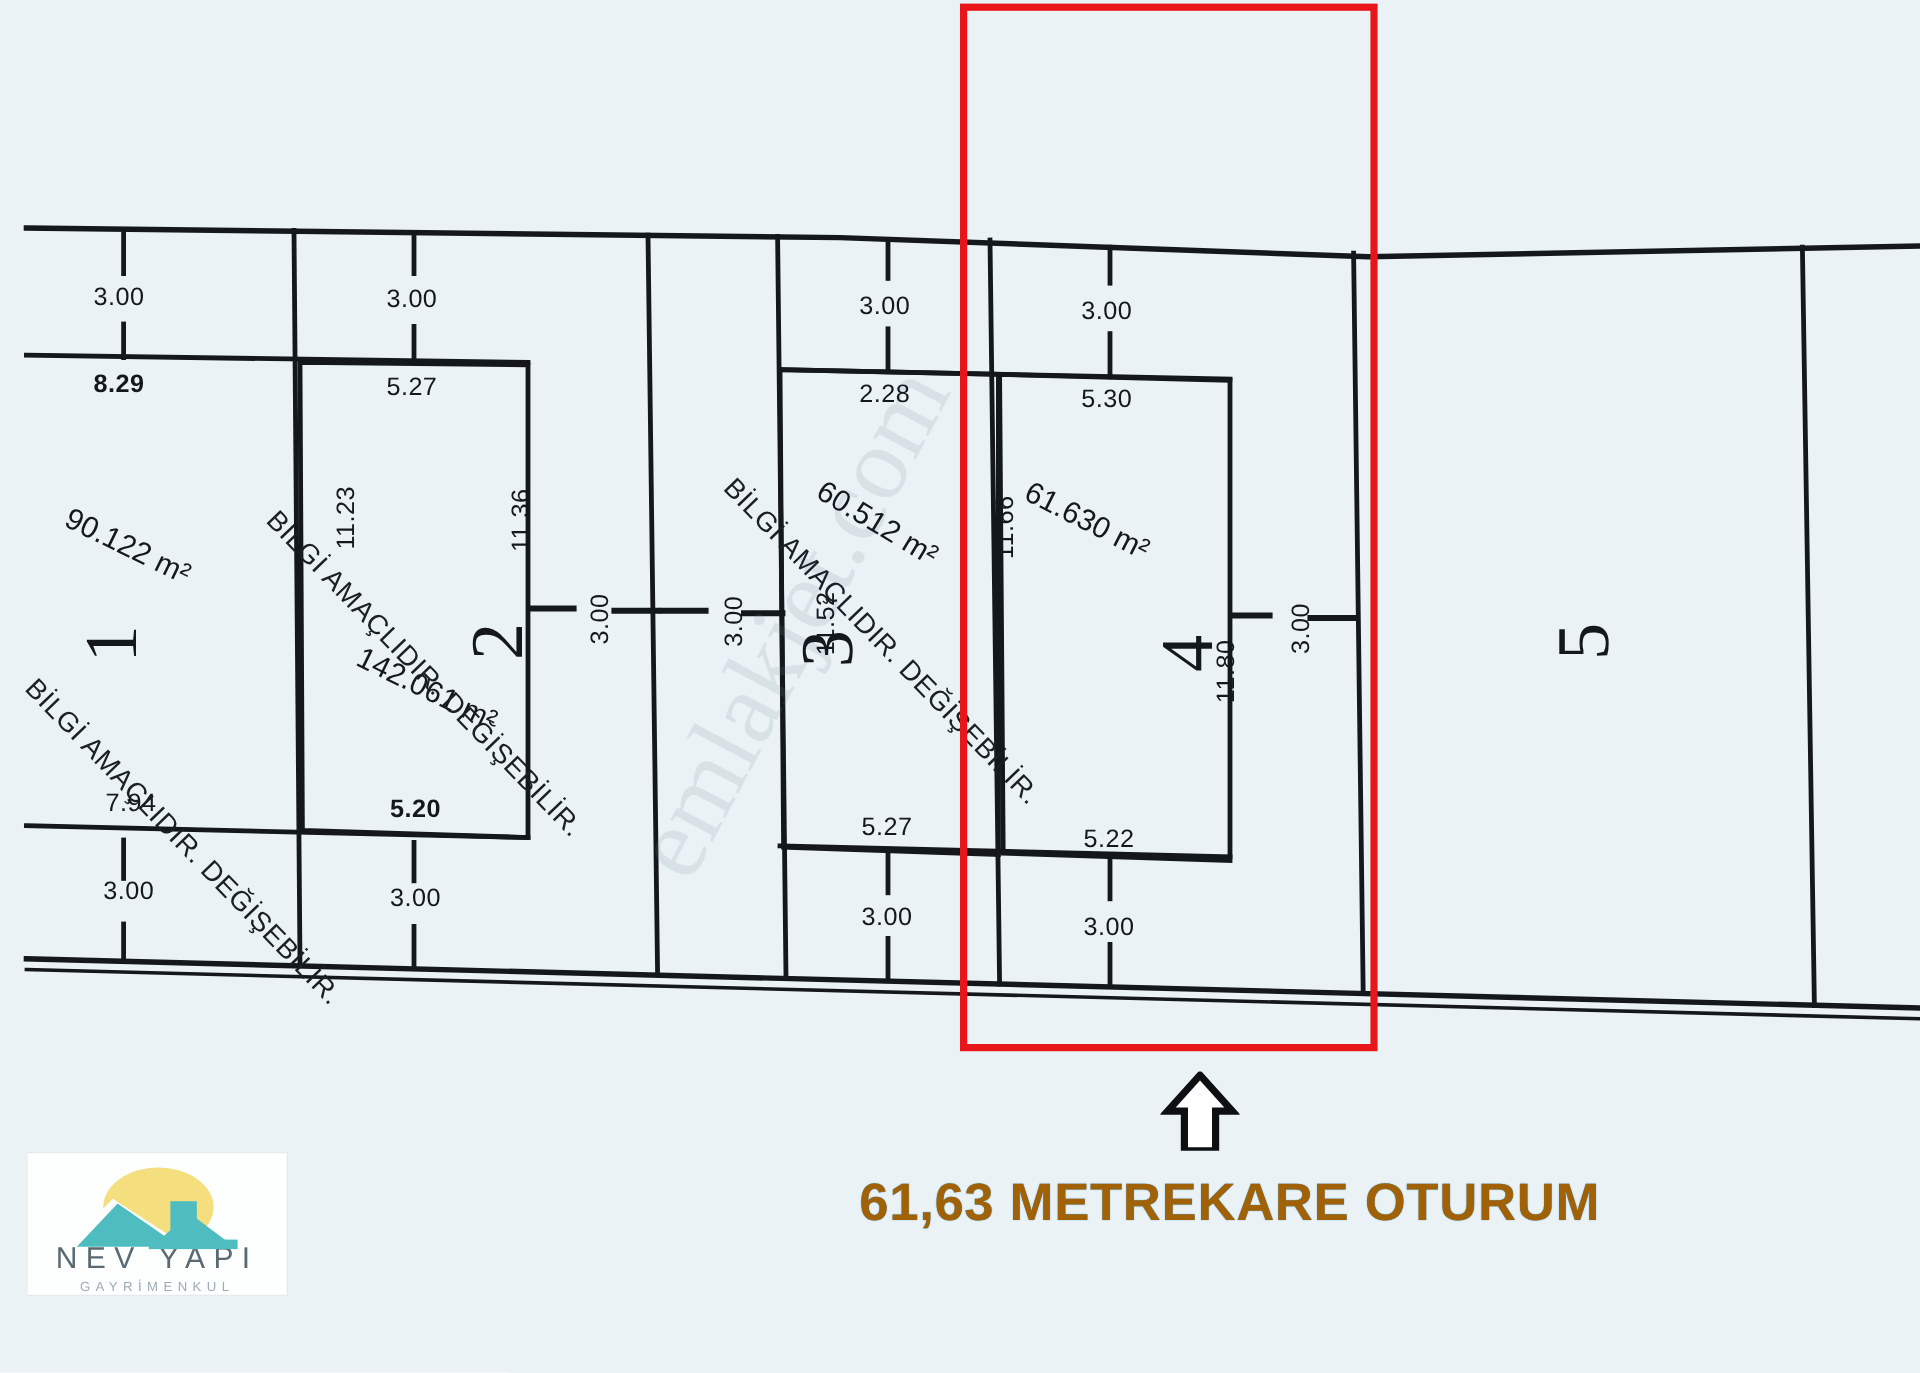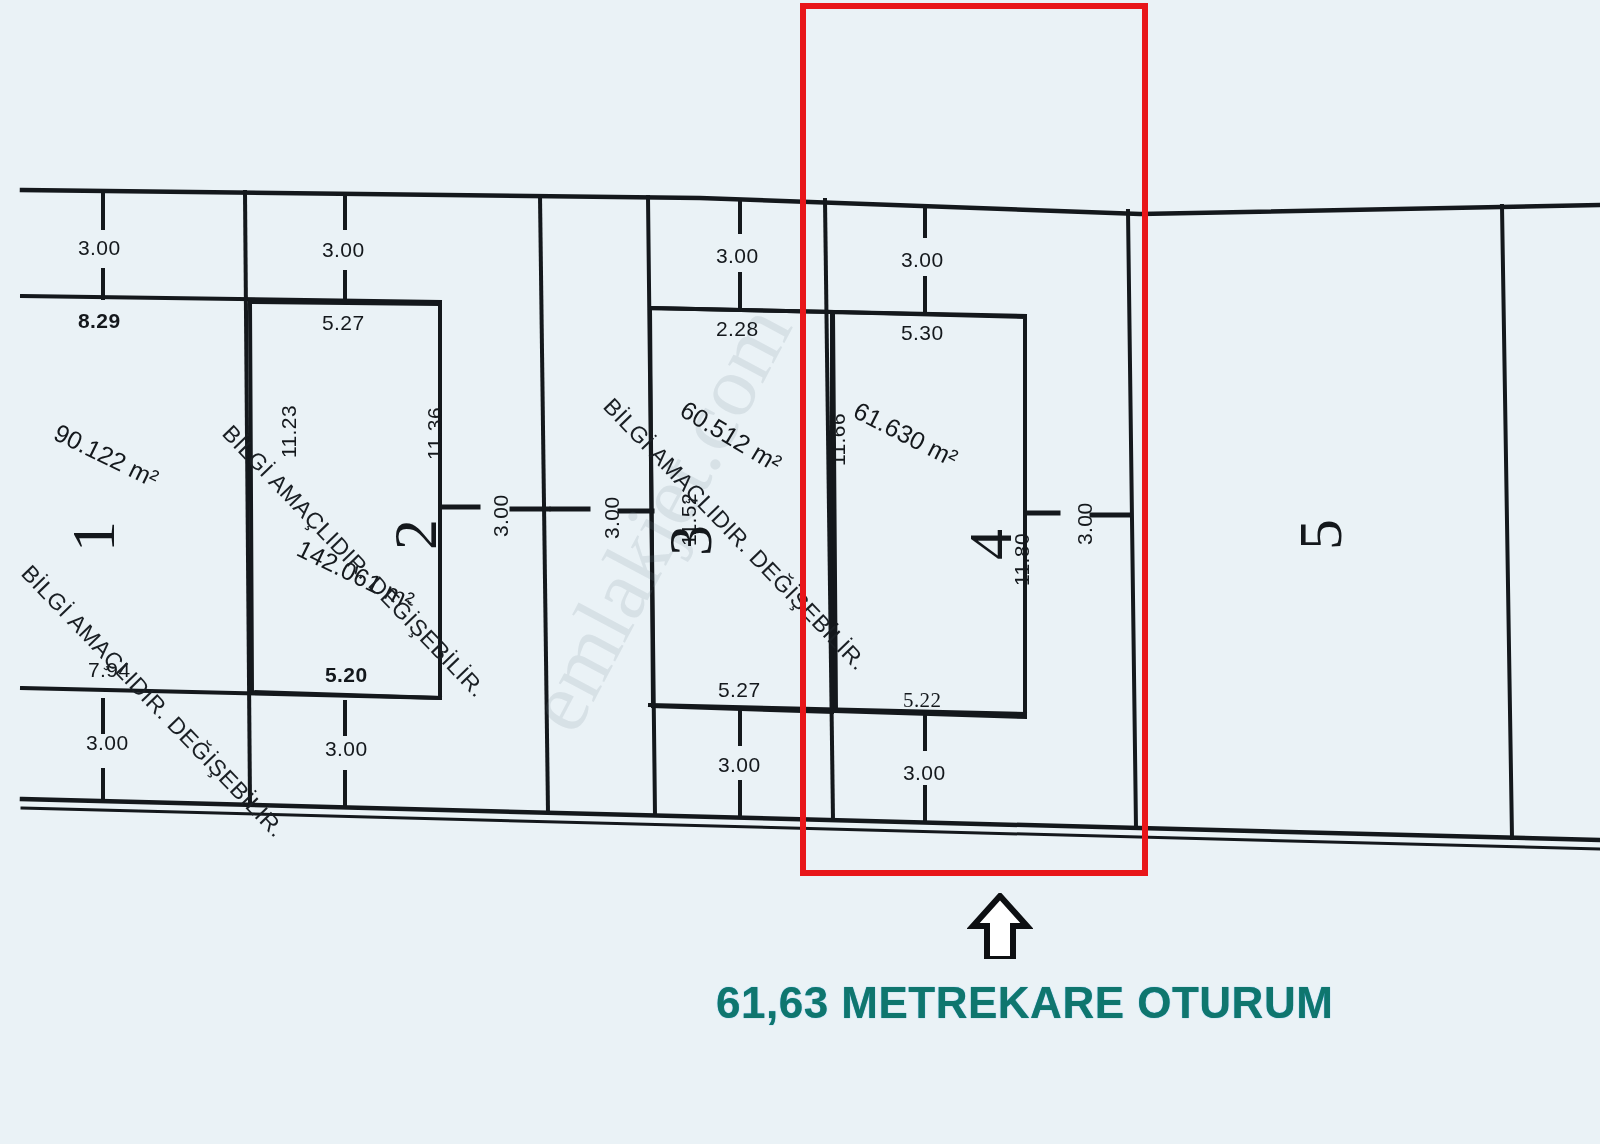--- a/index.html
+++ b/index.html
@@ -76,21 +76,21 @@
     border: 6px solid #e8161a;
     box-sizing: border-box;
     pointer-events: none;
   }
   
   #caption {
     position: absolute;
     font-family: "Liberation Sans", sans-serif;
     font-weight: bold;
     font-size: 44px;
-    color: #0f766e;
+    color: #a16207;
     letter-spacing: .5px;
     white-space: nowrap;
     text-shadow: 0 0 1px #2f9ad8;
   }
   
   #logo-box {
     position: absolute;
     background: #fdfefe;
     border: 1px solid #e3e9ec;
     box-sizing: border-box;
@@ -197,21 +197,21 @@
   <div class="dim" style="left:901px; top:248px;">3.00</div>
 
   <div class="dim" style="left:78px; top:309px;font-weight:bold;">8.29</div>
   <div class="dim" style="left:322px; top:311px;">5.27</div>
   <div class="dim" style="left:716px; top:317px;">2.28</div>
   <div class="dim" style="left:901px; top:321px;">5.30</div>
 
   <div class="dim" style="left:88px; top:658px;">7.94</div>
   <div class="dim" style="left:325px; top:663px;font-weight:bold;">5.20</div>
   <div class="dim" style="left:718px; top:678px;">5.27</div>
-  <div class="dim" style="left:903px; top:688px;font-family:Liberation Serif, serif;">5.22</div>
+  <div class="dim" style="left:903px; top:688px;">5.22</div>
 
   <div class="dim" style="left:86px; top:731px;">3.00</div>
   <div class="dim" style="left:325px; top:737px;">3.00</div>
   <div class="dim" style="left:718px; top:753px;">3.00</div>
   <div class="dim" style="left:903px; top:761px;">3.00</div>
 
   <div class="dim dim-v" style="left:277px; top:458px; transform:rotate(-90deg);">11.23</div>
   <div class="dim dim-v" style="left:423px; top:460px; transform:rotate(-90deg);">11.36</div>
   <div class="dim dim-v" style="left:677px; top:546px; transform:rotate(-90deg);">11.52</div>
   <div class="dim dim-v" style="left:826px; top:466px; transform:rotate(-90deg);">11.66</div>
@@ -237,14 +237,28 @@
   <div class="disclaimer" style="left:617px; top:393px; transform:rotate(46deg);">BİLGİ AMAÇLIDIR. DEĞİŞEBİLİR.</div>
 
   <div id="highlight-box" style="left:800px; top:3px; width:348px; height:873px;"></div>
 
   <svg style="position:absolute; left:967px; top:893px; width:66px; height:66px;" viewBox="0 0 66 66">
     <polygon points="33,3 60,33 46,33 46,66 20,66 20,33 6,33" fill="#ffffff" stroke="#0d0f12" stroke-width="6" stroke-linejoin="miter"></polygon>
   </svg>
 
   <div id="caption" style="left:716px; top:978px;">61,63 METREKARE OTURUM</div>
 
+  <div id="logo-box" style="left:22px; top:960px; width:218px; height:120px;">
+    <div id="logo-mark">
+      <div id="logo-sun"></div>
+      <svg id="logo-roof" width="170" height="52" viewBox="0 0 170 52">
+        <polygon points="10,50 48,10 110,50" fill="#ffffff"></polygon>
+        <polygon points="18,50 52,14 104,50" fill="#4fbcc0"></polygon>
+        <rect x="96" y="12" width="22" height="38" fill="#4fbcc0"></rect>
+        <polygon points="112,22 152,52 78,52" fill="#4fbcc0"></polygon>
+        <rect x="78" y="44" width="74" height="8" fill="#4fbcc0"></rect>
+      </svg>
+    </div>
+    <div id="logo-name">NEV YAPI</div>
+    <div id="logo-sub">GAYRİMENKUL</div>
+  </div>
 
 </div>
 
 </body></html>

